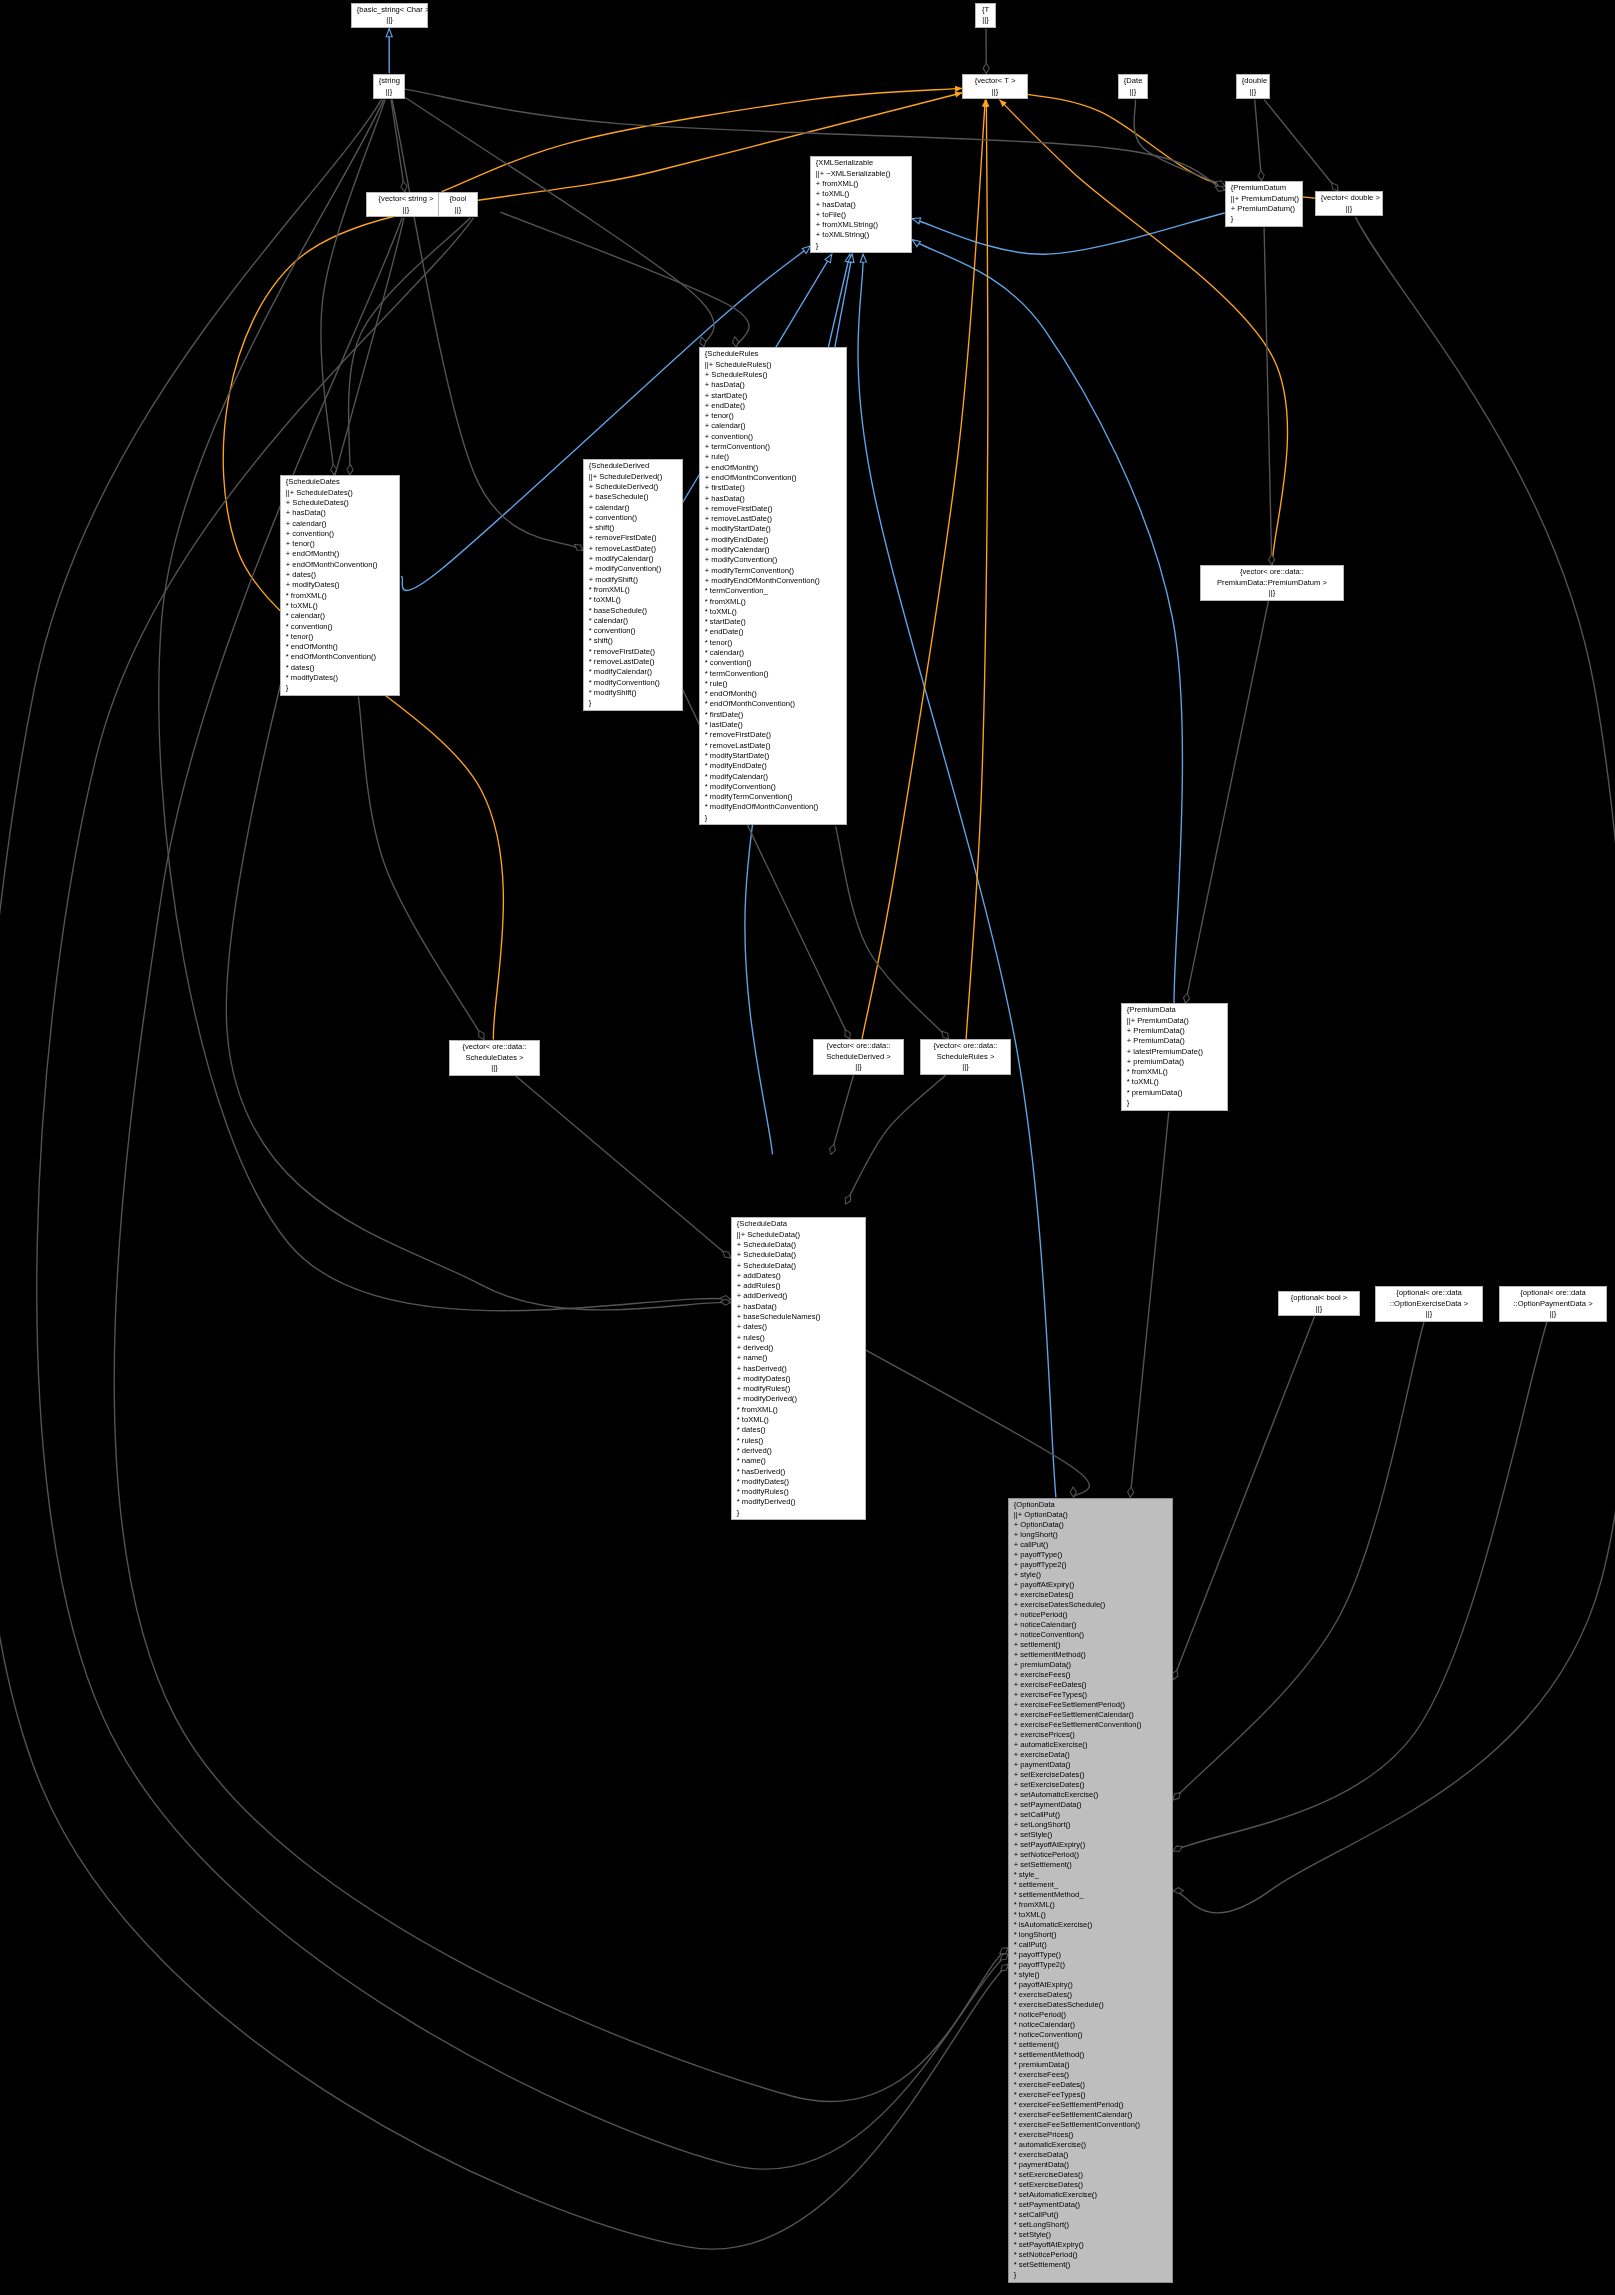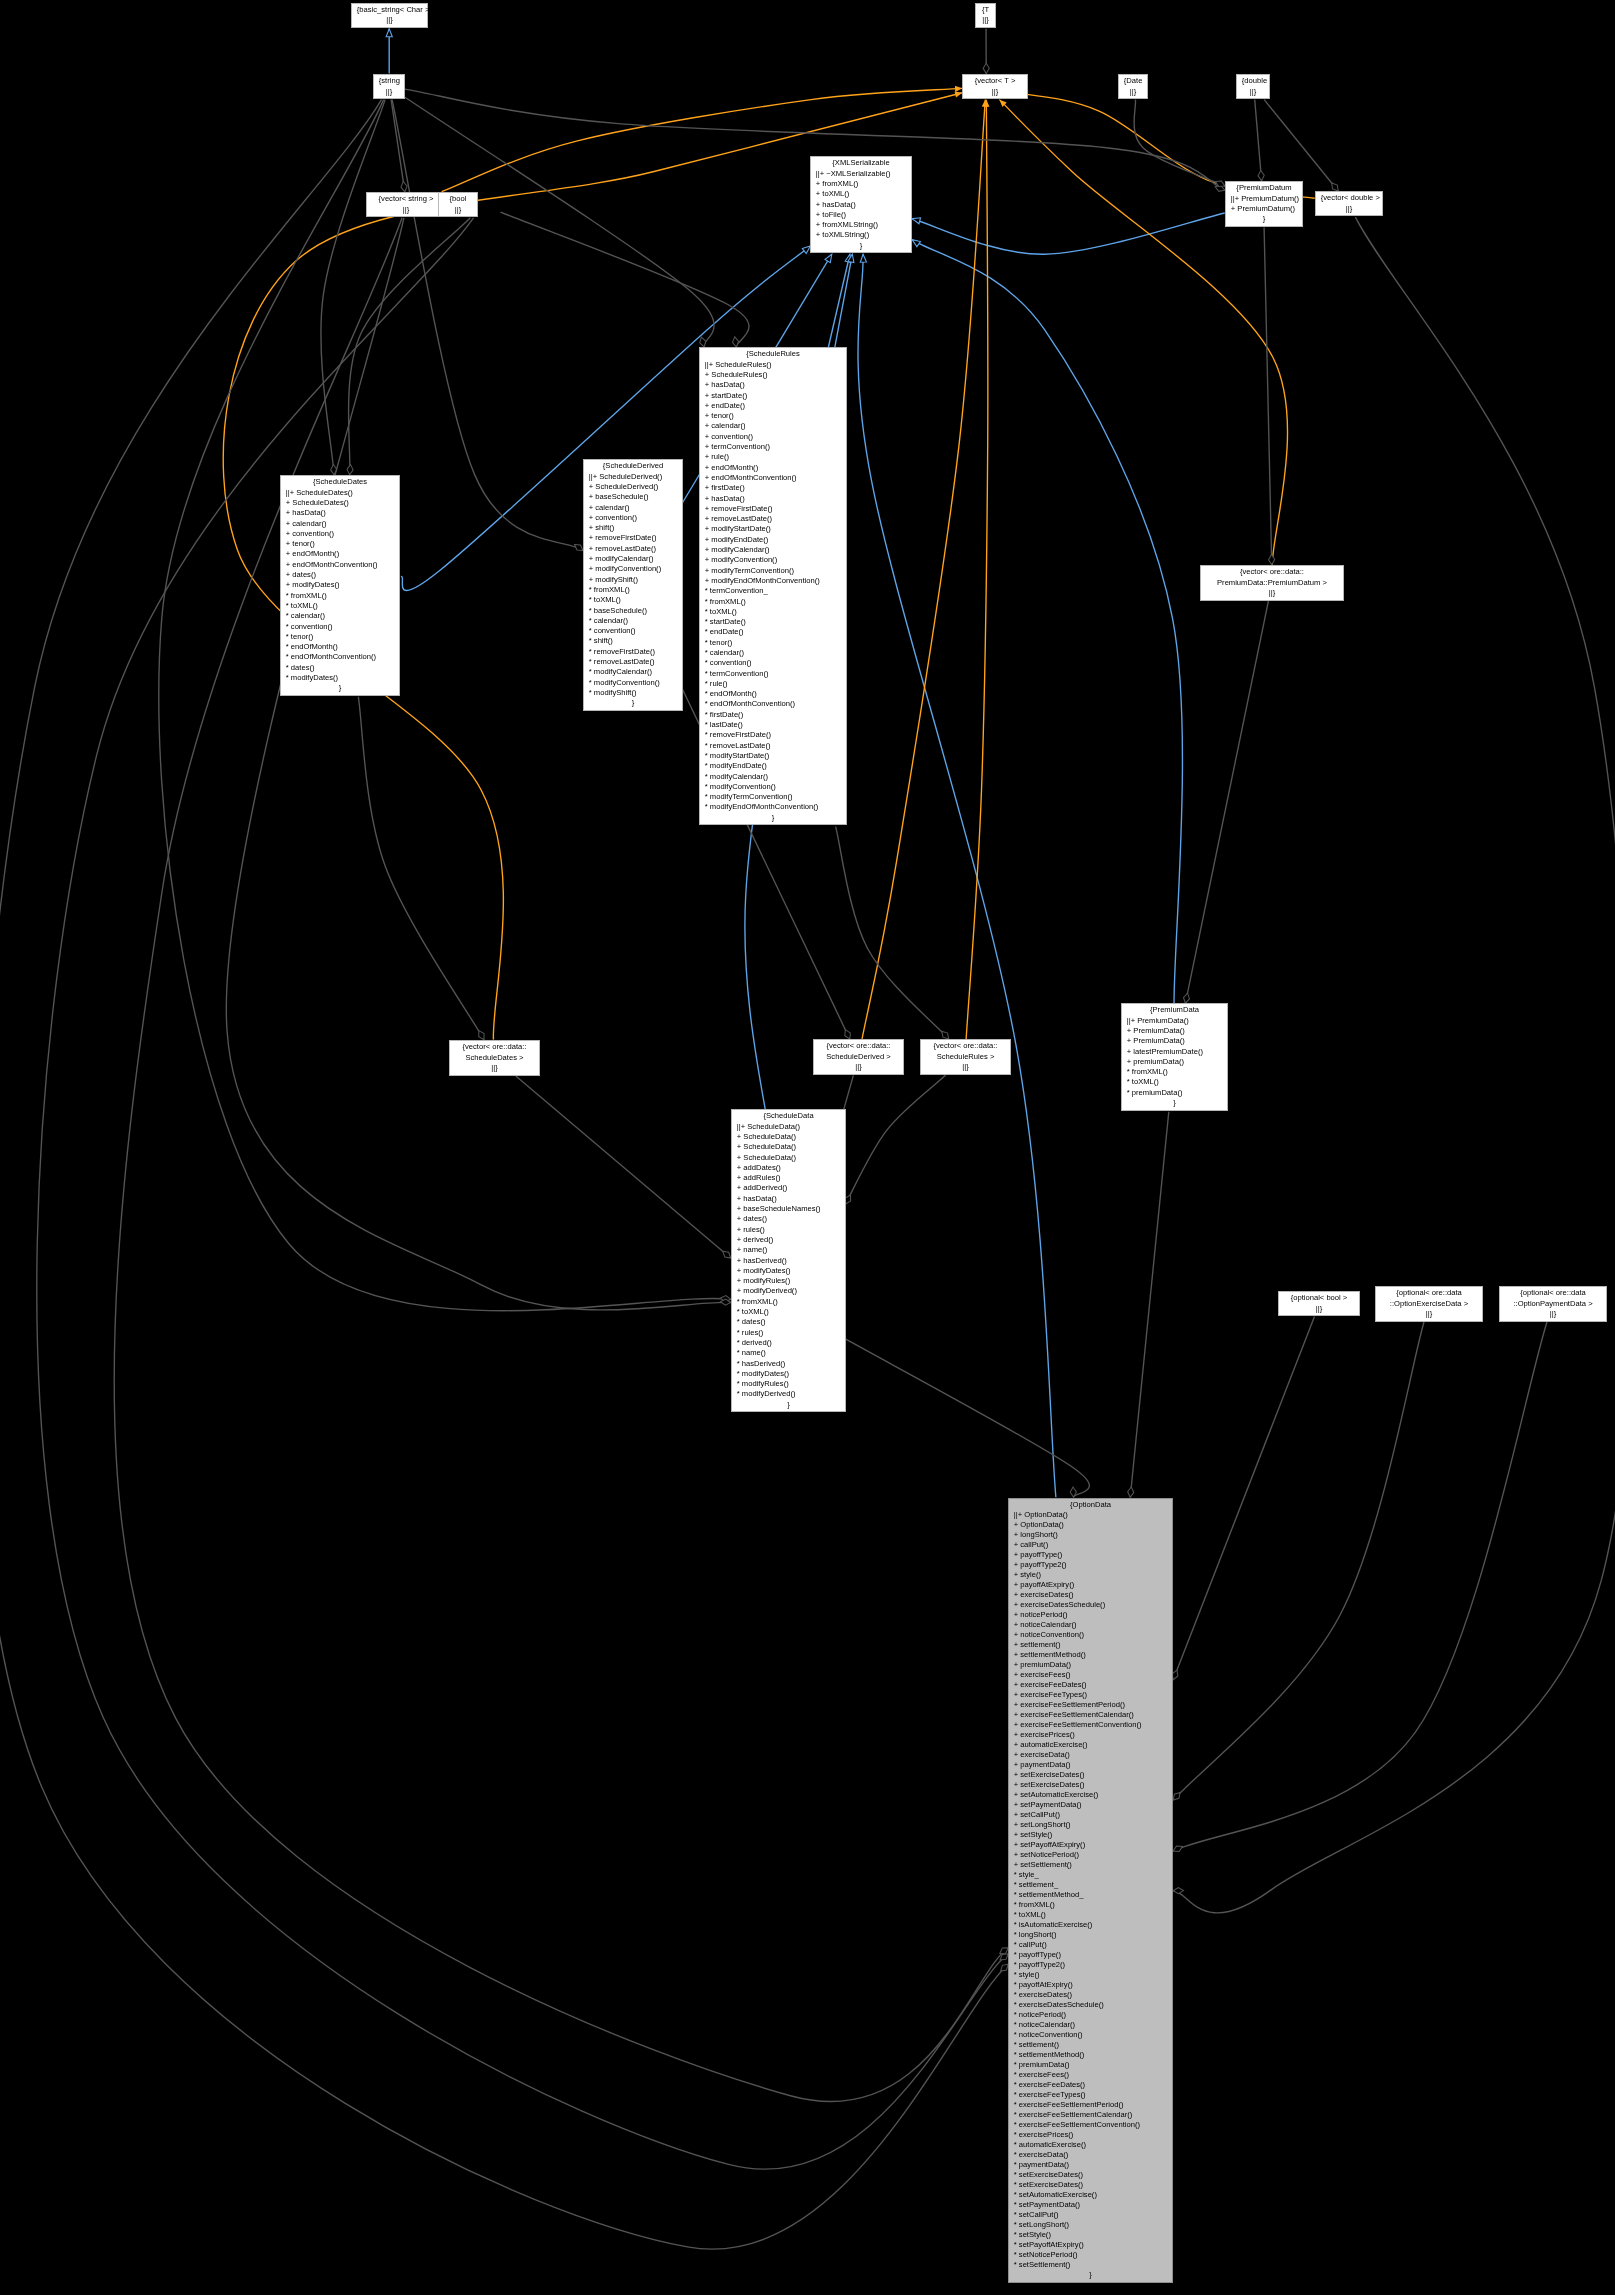--- a/index.html
+++ b/index.html
@@ -2,21 +2,21 @@
 <html style="font-size:11px"><head>
 <meta charset="utf-8">
 <style>
   html,body{margin:0;padding:0;background:#000;}
   #canvas{position:relative;width:1616px;height:2295px;background:#000;overflow:hidden;
           font-family:"Liberation Sans", sans-serif;border-radius:9px;}
   #edges{position:absolute;left:0;top:0;width:1616px;height:2295px;}
   .node{position:absolute;box-sizing:border-box;background:#fff;border:1.4px solid #b6b6b6;
         color:#000;font-size:7.6px;line-height:10.3px;padding:1.4px 2.7px;white-space:nowrap;}
   .node .ln{height:10.3px;padding:0 2.1px;text-align:left;white-space:nowrap;}
-  .node .ln:first-child,.node .ln:last-child{text-align:center;}
+  .node .ln:first-child,.node .ln:last-child{text-align:left;}
   .node.small .ln{text-align:center;}
   .node.hl{background:#bebebe;border-color:#8f8f8f;}
   .node.hl .ln{height:10px;line-height:10px;}
 </style>
 </head>
 <body>
 
 <div id="canvas">
   <svg id="edges" viewBox="0 0 2351 3340">
       <defs>
@@ -251,21 +251,21 @@
       <div class="ln">||+ PremiumData()</div>
       <div class="ln">+ PremiumData()</div>
       <div class="ln">+ PremiumData()</div>
       <div class="ln">+ latestPremiumDate()</div>
       <div class="ln">+ premiumData()</div>
       <div class="ln">* fromXML()</div>
       <div class="ln">* toXML()</div>
       <div class="ln">* premiumData()</div>
       <div class="ln">}</div>
     </div>
-  <div class="node" style="left:731px;top:1109px;width:115px">
+  <div class="node" style="left:731px;top:1217px;width:135px">
       <div class="ln">{ScheduleData</div>
       <div class="ln">||+ ScheduleData()</div>
       <div class="ln">+ ScheduleData()</div>
       <div class="ln">+ ScheduleData()</div>
       <div class="ln">+ ScheduleData()</div>
       <div class="ln">+ addDates()</div>
       <div class="ln">+ addRules()</div>
       <div class="ln">+ addDerived()</div>
       <div class="ln">+ hasData()</div>
       <div class="ln">+ baseScheduleNames()</div>

